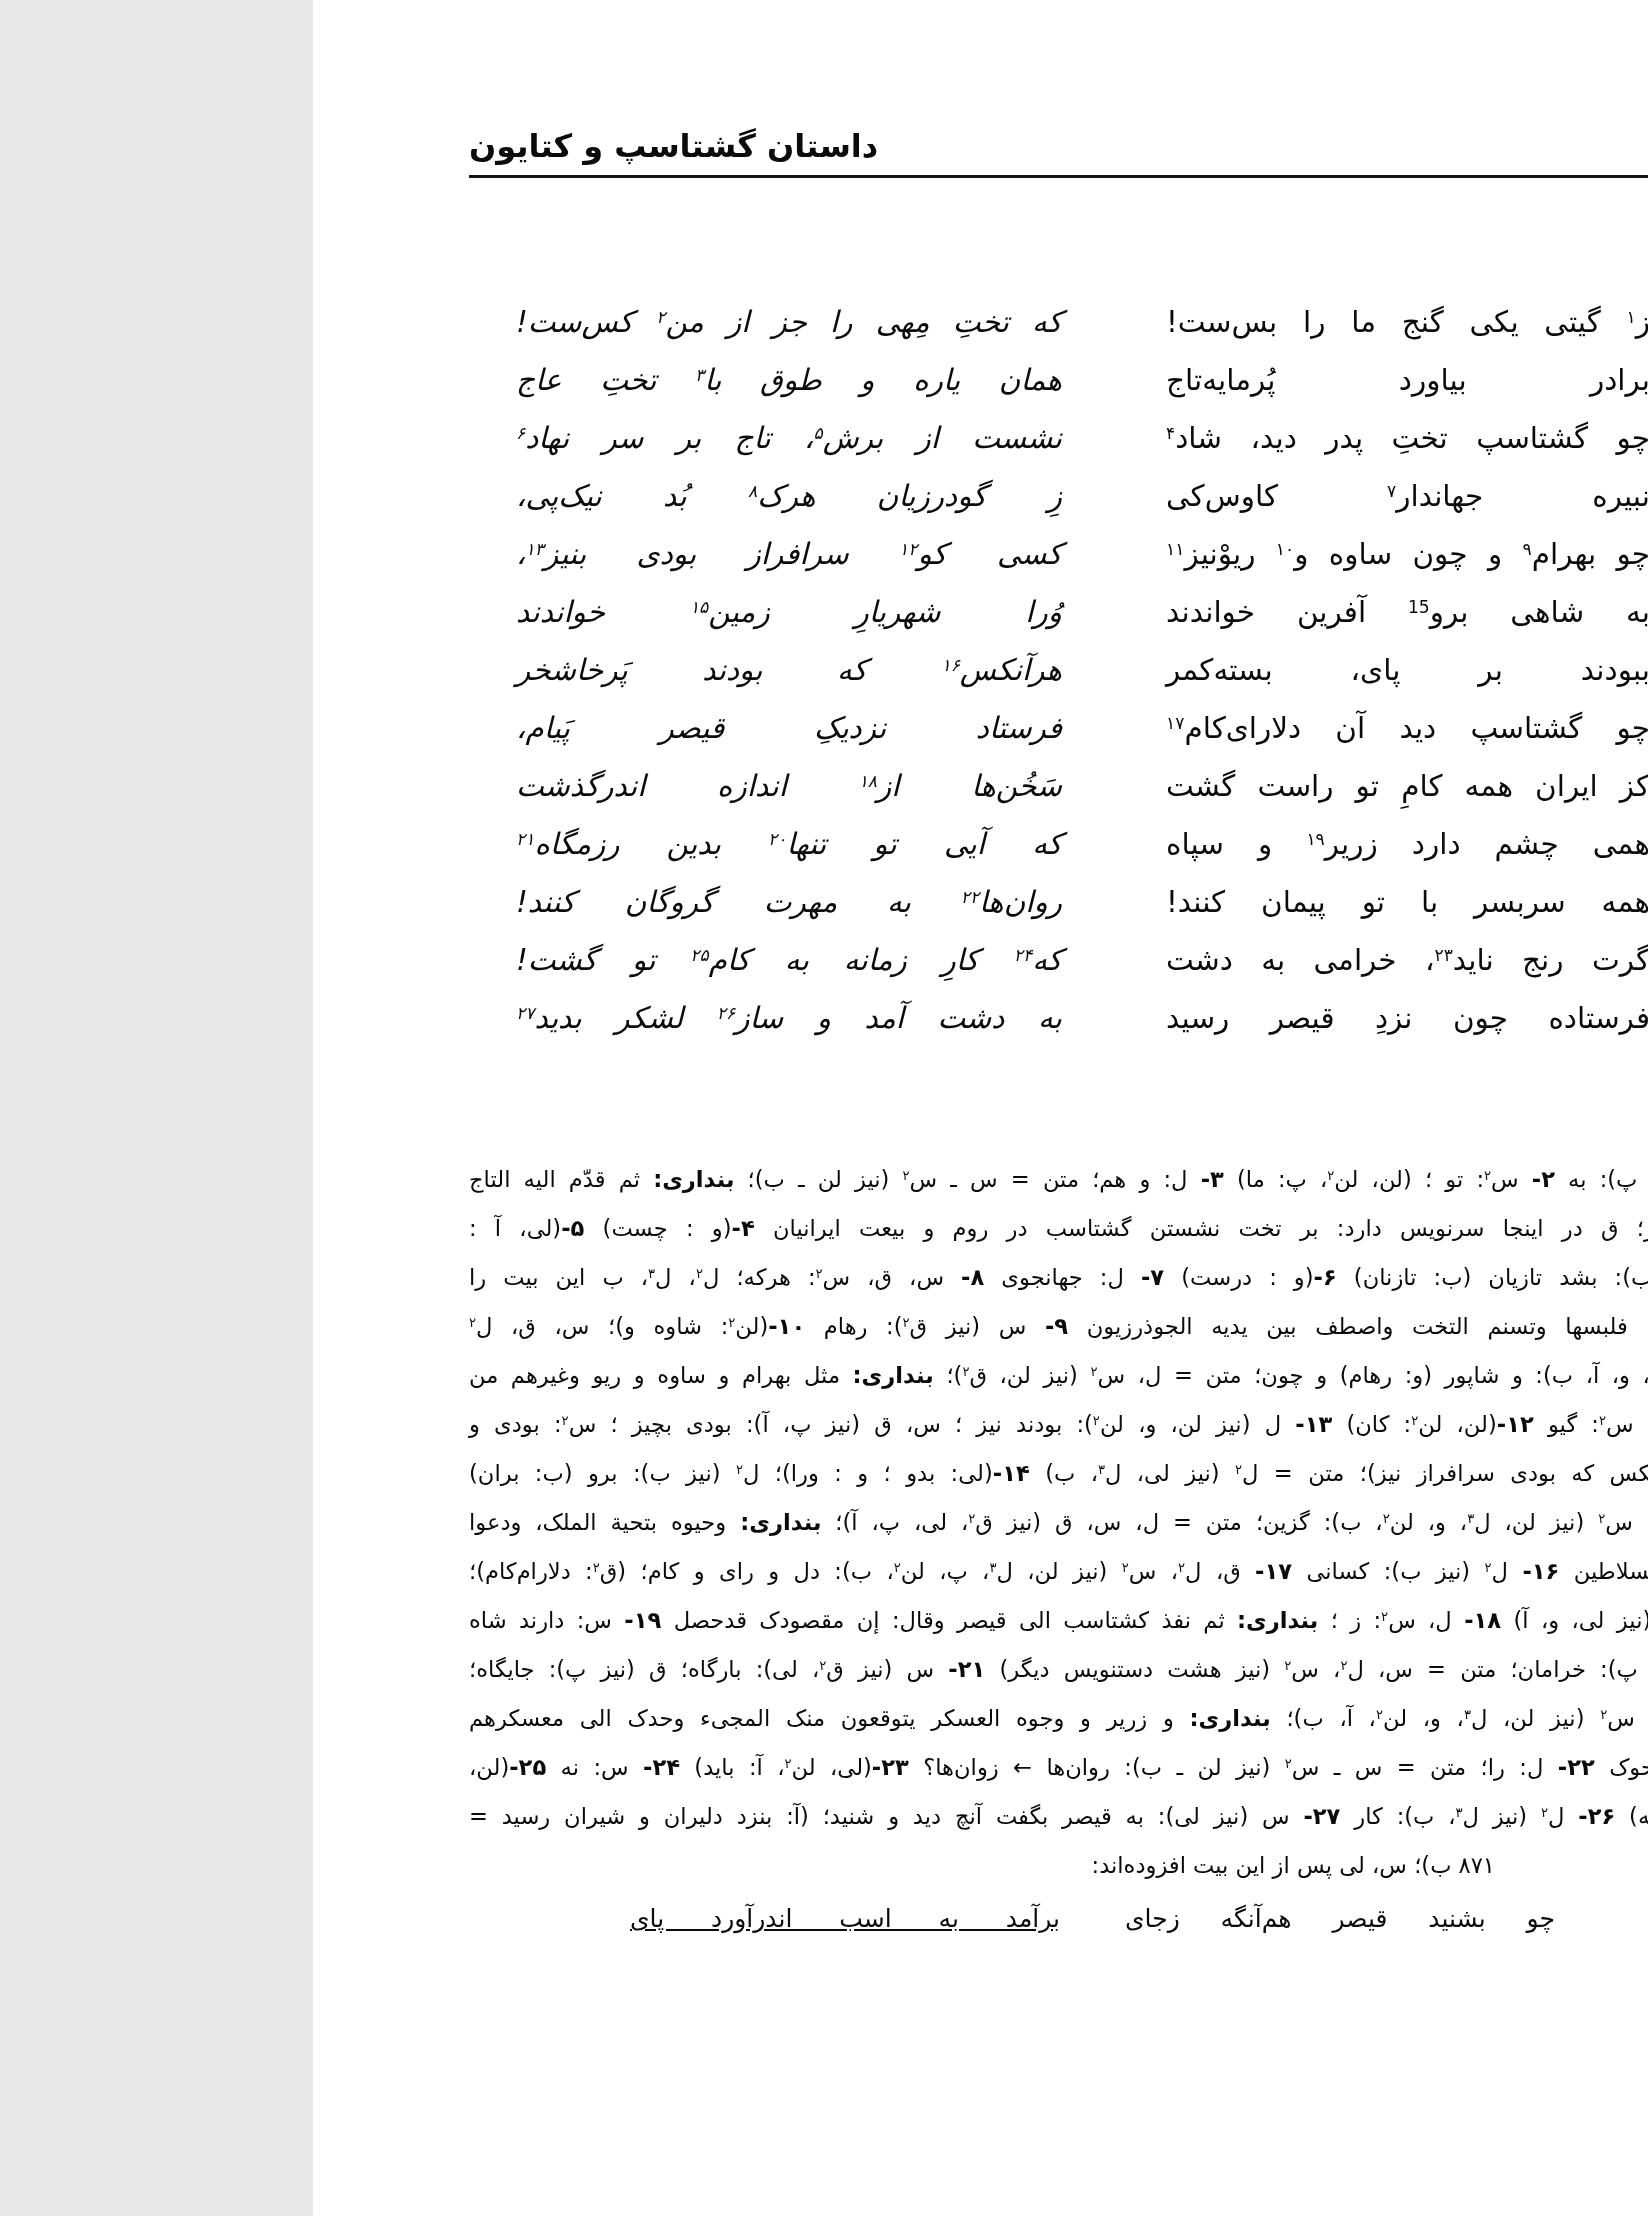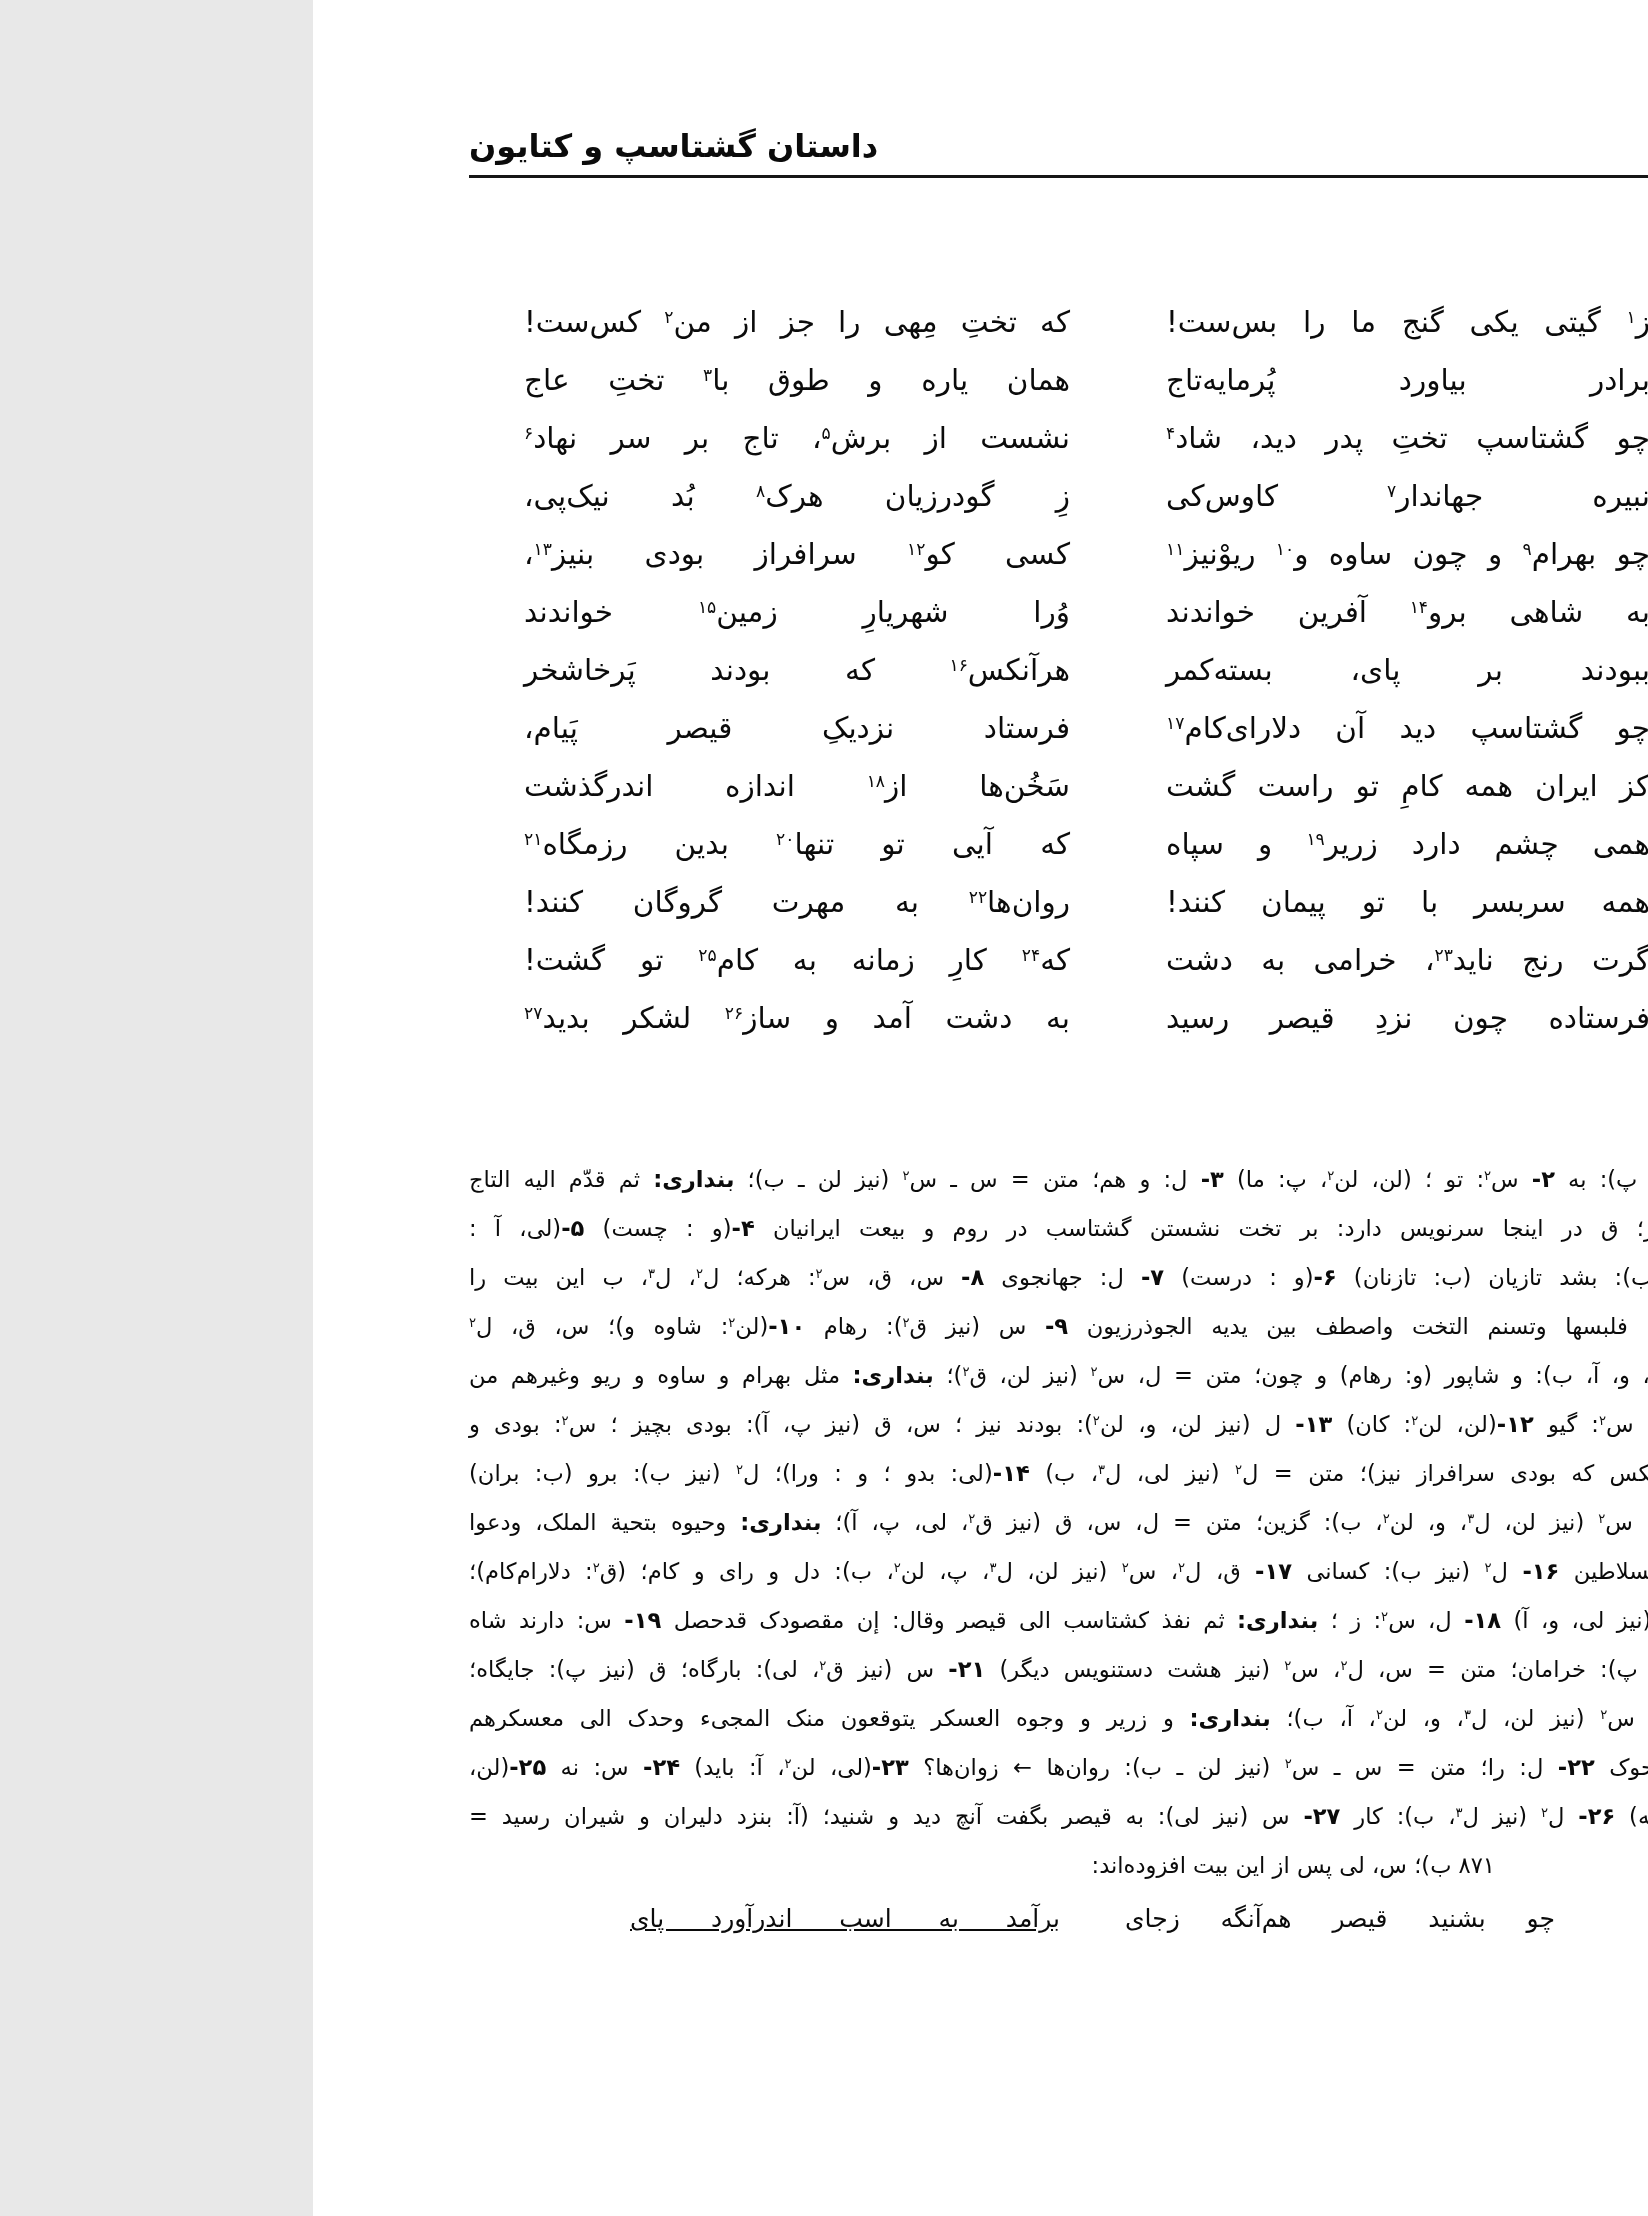--- a/index.html
+++ b/index.html
@@ -32,21 +32,21 @@
     text-align:right;white-space:nowrap;
   }
   .hemi{
     position:absolute;top:0;height:58px;
     direction:rtl;
     font-size:29.5px;line-height:58px;
     text-align:justify;text-align-last:justify;
     text-justify:inter-word;
   }
   .hemi-r{left:853px;width:484px;}
-  .hemi-l{left:211px;width:546px;}
+  .hemi-l{left:203px;width:546px;font-style:italic;}
   
   .footnotes{
     position:absolute;top:1155px;left:156px;width:1338px;
     direction:rtl;
   }
   .fn-line{
     direction:rtl;
     font-size:22.6px;line-height:49px;height:49px;
     text-align:justify;text-align-last:justify;
     text-justify:inter-word;
@@ -111,21 +111,21 @@
       </div>
 
       <div class="verse-row">
         <span class="vnum"></span>
         <span class="hemi hemi-r">چو بهرام<sup class="sup">۹</sup> و چون ساوه و<sup class="sup">۱۰</sup> ریوْنیز<sup class="sup">۱۱</sup></span>
         <span class="hemi hemi-l">کسی کو<sup class="sup">۱۲</sup> سرافراز بودی بنیز<sup class="sup">۱۳</sup>،</span>
       </div>
 
       <div class="verse-row">
         <span class="vnum"></span>
-        <span class="hemi hemi-r">به شاهی برو<sup class="sup">۱۴</sup> آفرین خواندند</span>
+        <span class="hemi hemi-r">به شاهی برو<sup class="sup">15</sup> آفرین خواندند</span>
         <span class="hemi hemi-l">وُرا شهریارِ زمین<sup class="sup">۱۵</sup> خواندند</span>
       </div>
 
       <div class="verse-row">
         <span class="vnum"></span>
         <span class="hemi hemi-r">ببودند بر پای، بسته‌کمر</span>
         <span class="hemi hemi-l">هرآنکس<sup class="sup">۱۶</sup> که بودند پَرخاشخر</span>
       </div>
 
       <div class="verse-row">

